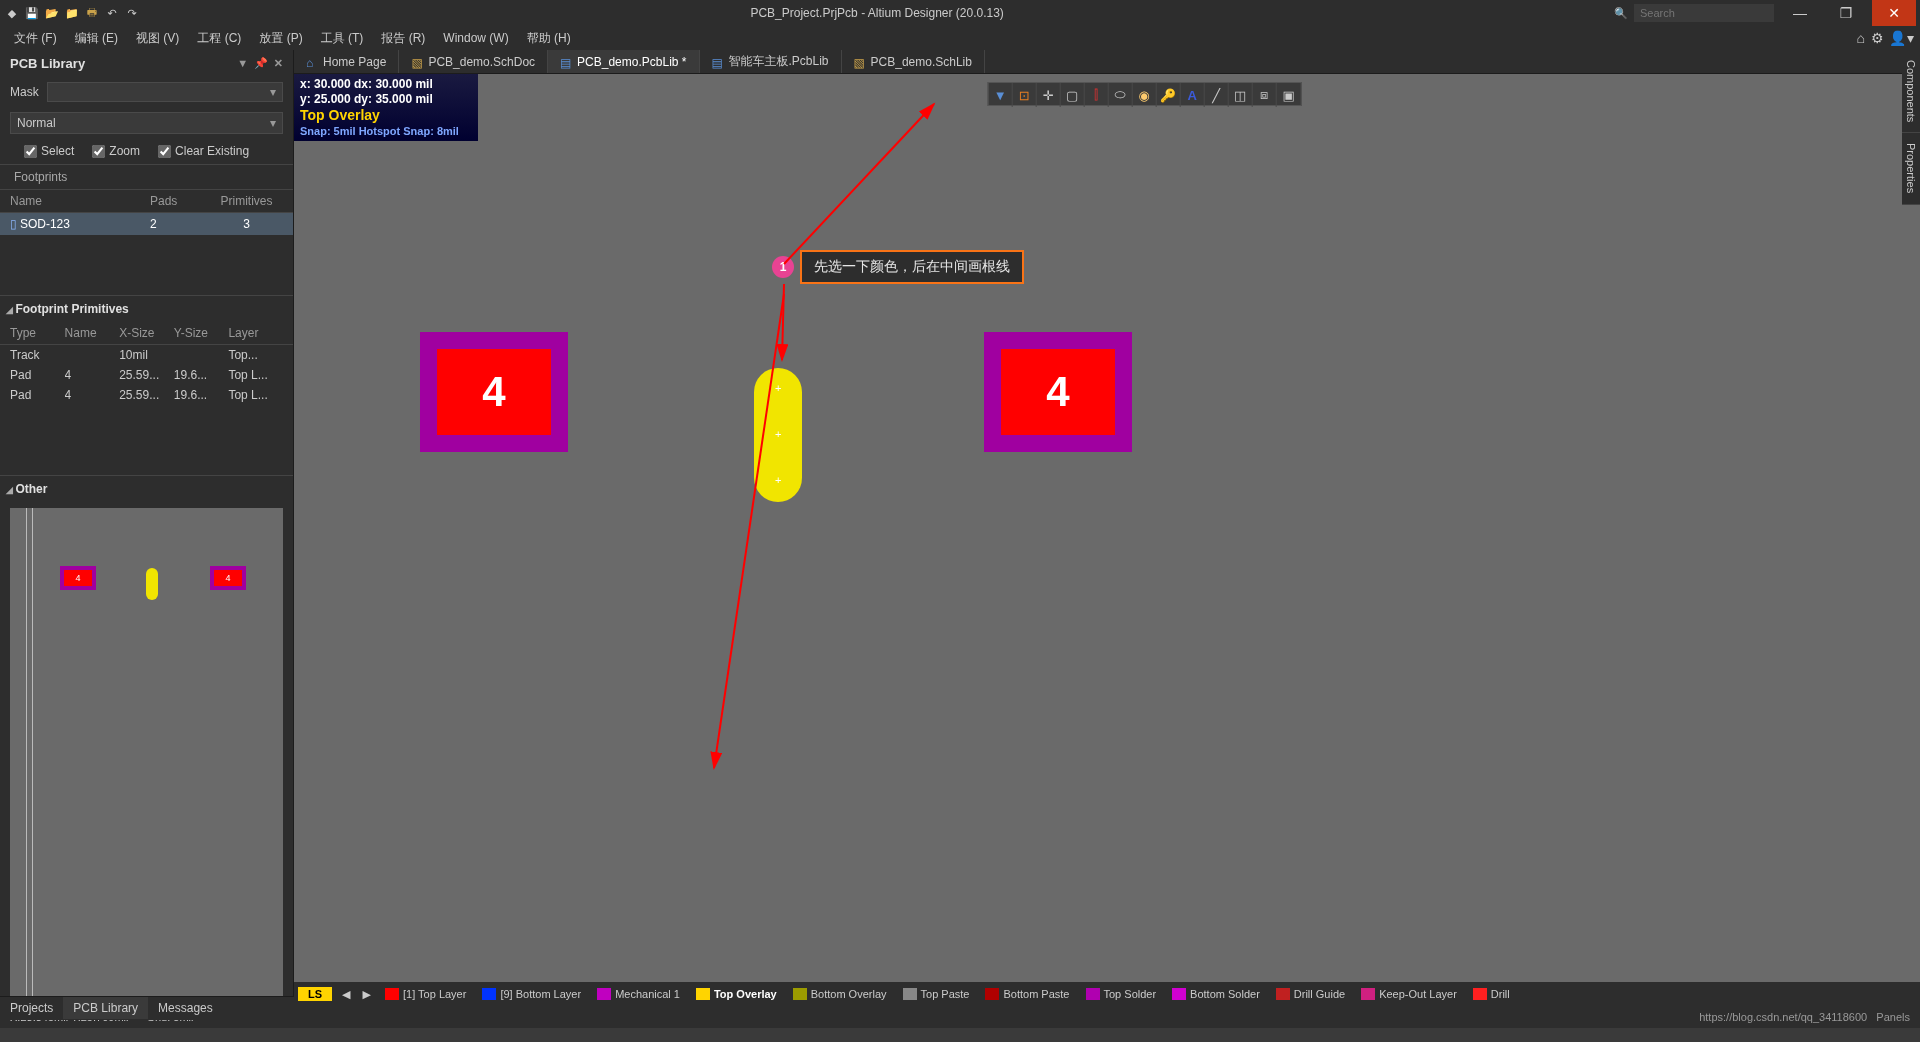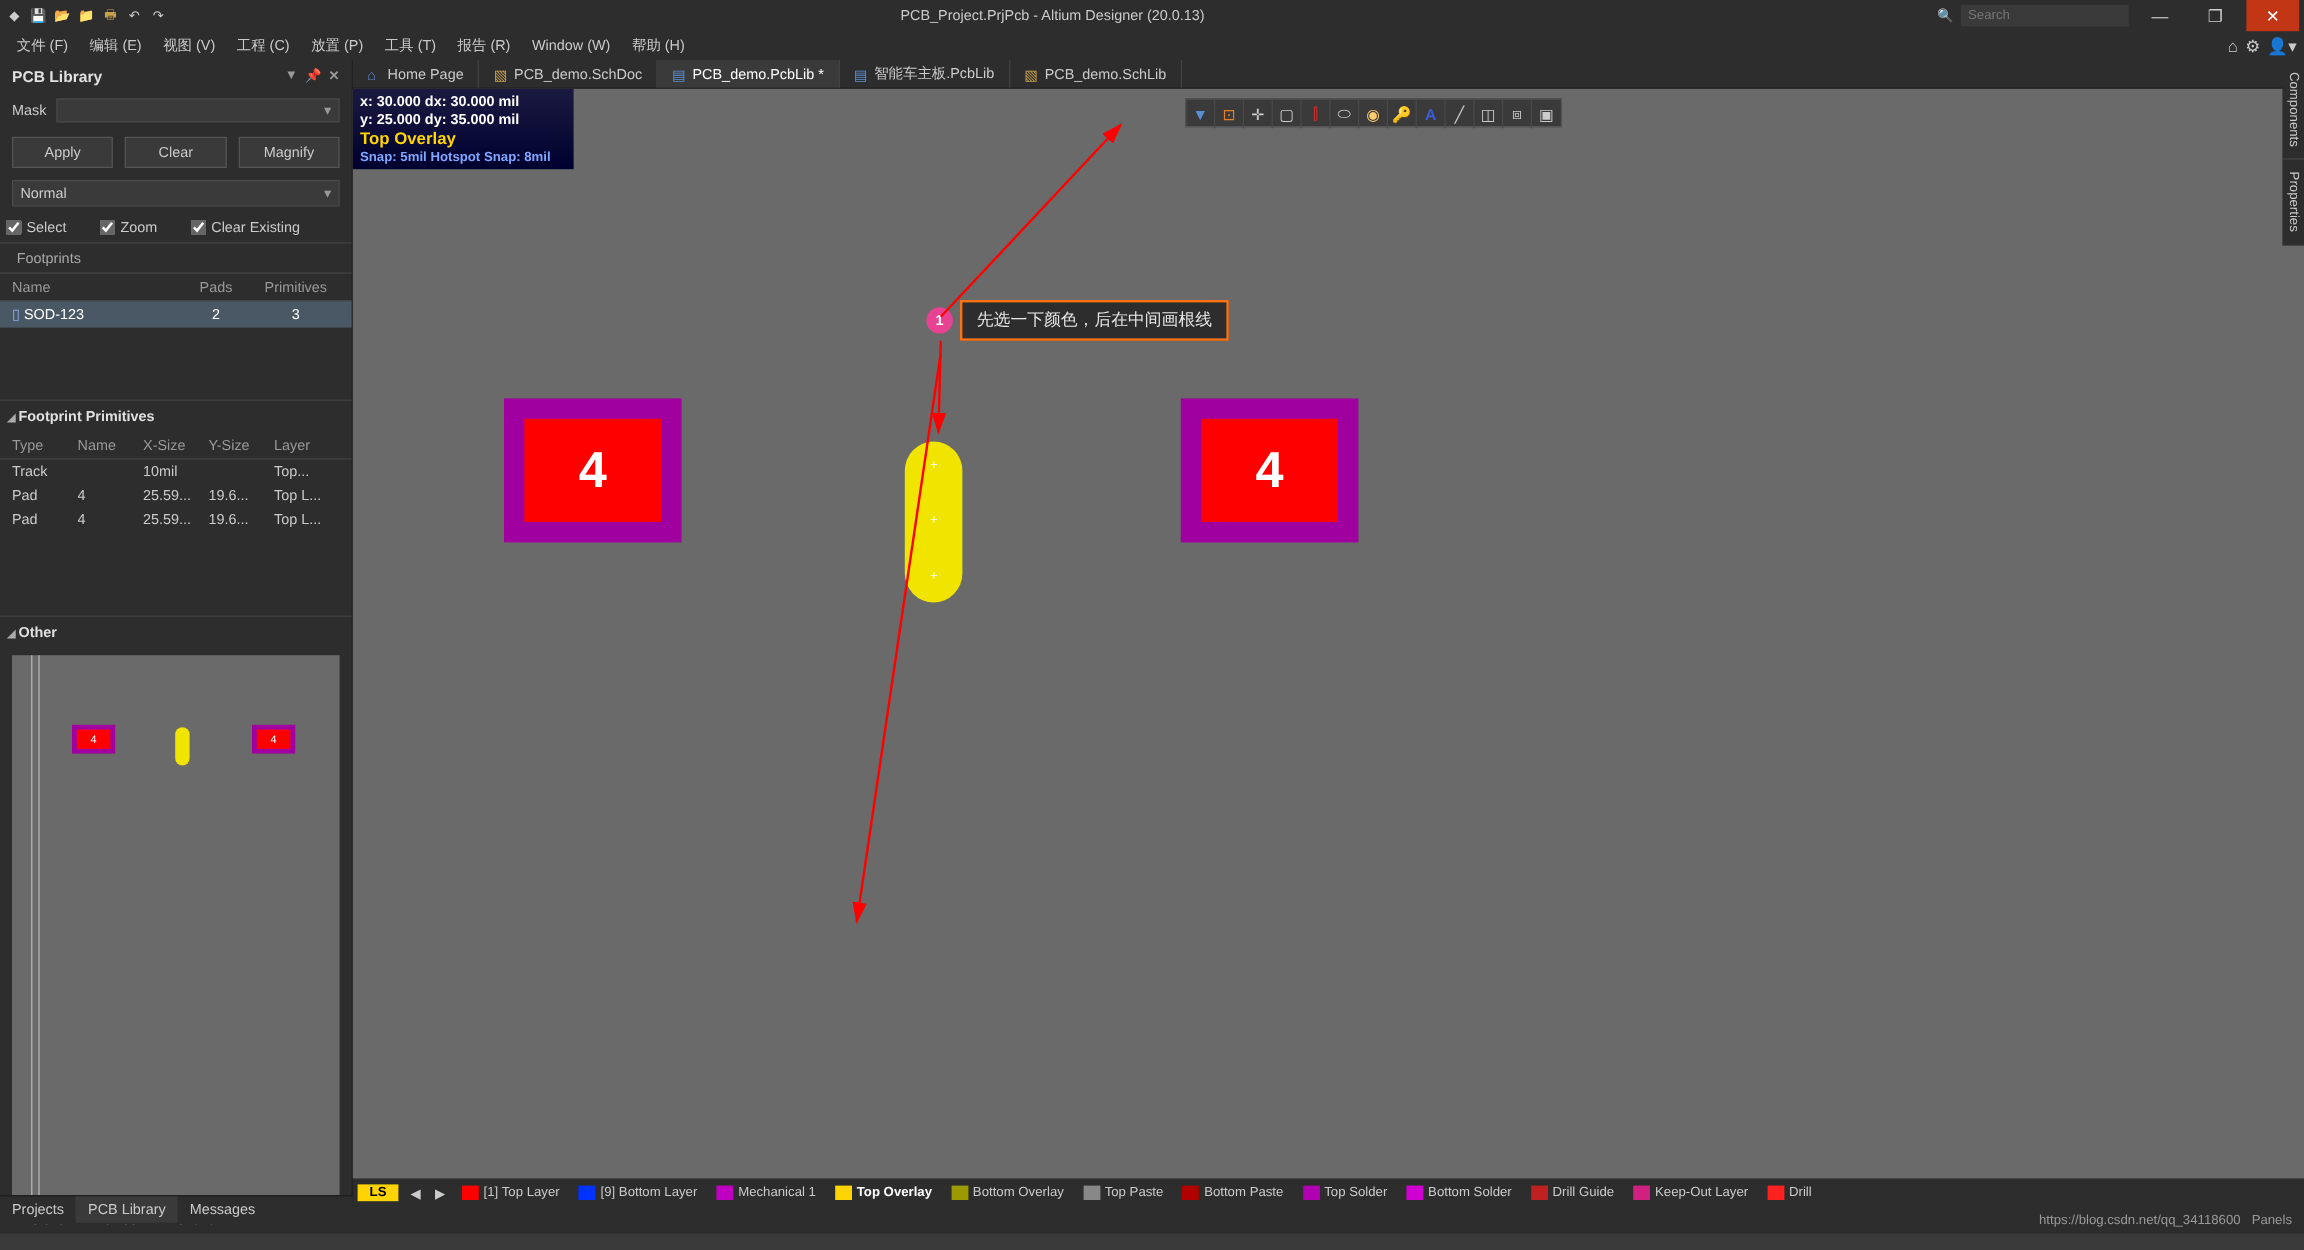--- a/index.html
+++ b/index.html
@@ -31,29 +31,29 @@
 .mask-row label { color: #cbcbcb; }
 .mask-select { flex: 1; background: #3a3a3a; border: 1px solid #4a4a4a; height: 20px; color: #cbcbcb; }
 
 .btn-row { display: flex; gap: 10px; padding: 6px 10px; }
 .btn { flex: 1; background: #3a3a3a; border: 1px solid #555; color: #cbcbcb; padding: 5px 0; text-align: center; cursor: default; font-size: 12px; }
 .btn.disabled { color: #666; border-color: #444; }
 
 .normal-select { margin: 4px 10px; background: #3a3a3a; border: 1px solid #4a4a4a; height: 22px; display: flex; align-items: center; padding: 0 6px; position: relative; }
 .normal-select:after { content: "▾"; position: absolute; right: 6px; color: #999; }
 
-.chk-row { display: flex; gap: 28px; padding: 6px 5px; }
+.chk-row { display: flex; gap: 18px; padding: 6px 24px; }
 .chk { display: flex; align-items: center; gap: 4px; }
 .chk input { accent-color: #666; }
 
 .section-sub { padding: 5px 14px; color: #a9a9a9; border-top: 1px solid #444; border-bottom: 1px solid #444; }
 
 .grid-header { display: flex; padding: 4px 10px; border-bottom: 1px solid #444; color: #999; }
 .gh-name { width: 140px; }
-.gh-pads { width: 60px; text-align: center; }
+.gh-pads { width: 60px; text-align: left; }
 .gh-prim { flex: 1; text-align: center; }
 .grid-row { display: flex; padding: 4px 10px; }
 .grid-row.selected { background: #4a5866; color: #fff; }
 
 .sec-title { padding: 6px 10px 6px 6px; color: #e0e0e0; font-size: 12px; font-weight: 600; border-top: 1px solid #444; }
 .sec-title:before { content: "◢ "; font-size: 9px; color: #aaa; }
 
 .prim-header { display: flex; padding: 4px 10px; color: #999; border-bottom: 1px solid #444; }
 .prim-header span, .prim-row span { flex: 1; overflow: hidden; white-space: nowrap; text-overflow: ellipsis; padding-right: 4px; }
 .ph-type { flex: 0 0 54px; }
@@ -163,25 +163,20 @@
       <span class="panel-title-spacer"></span>
       <span class="panel-ctrl">▼</span>
       <span class="panel-ctrl">📌</span>
       <span class="panel-ctrl">✕</span>
     </div>
     <div class="mask-row">
       <label>Mask</label>
       <div class="mask-select" style="position:relative">
           <span style="position:absolute;right:6px;top:2px;color:#999">▾</span>
         </div>
-    </div>
-    <div class="btn-row">
-      <div class="btn">Apply</div>
-      <div class="btn">Clear</div>
-      <div class="btn">Magnify</div>
     </div>
     <div class="normal-select">
         <span>Normal</span>
       </div>
     <div class="chk-row">
       <label class="chk">
           <input type="checkbox" checked="" style="">
           <span>Select</span>
         </label>
       <label class="chk">

